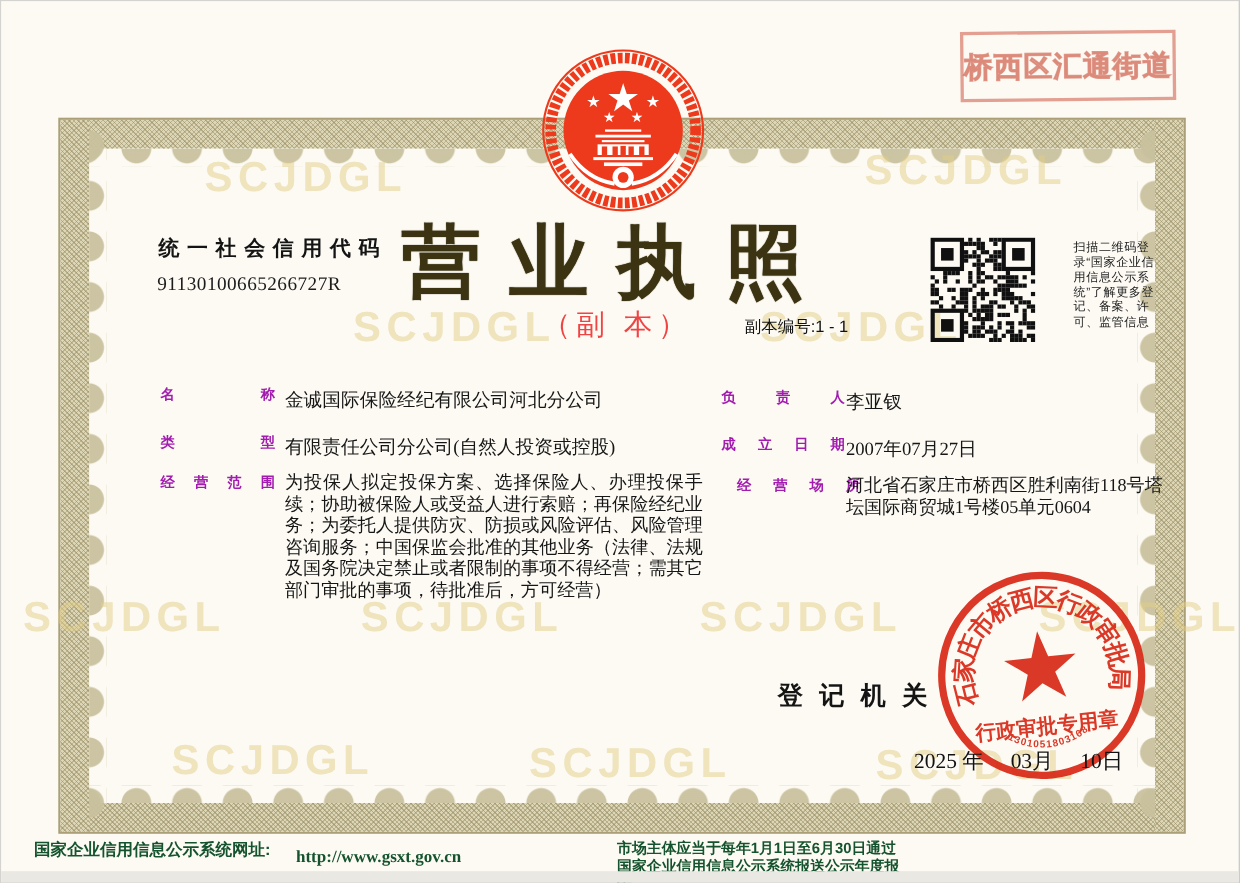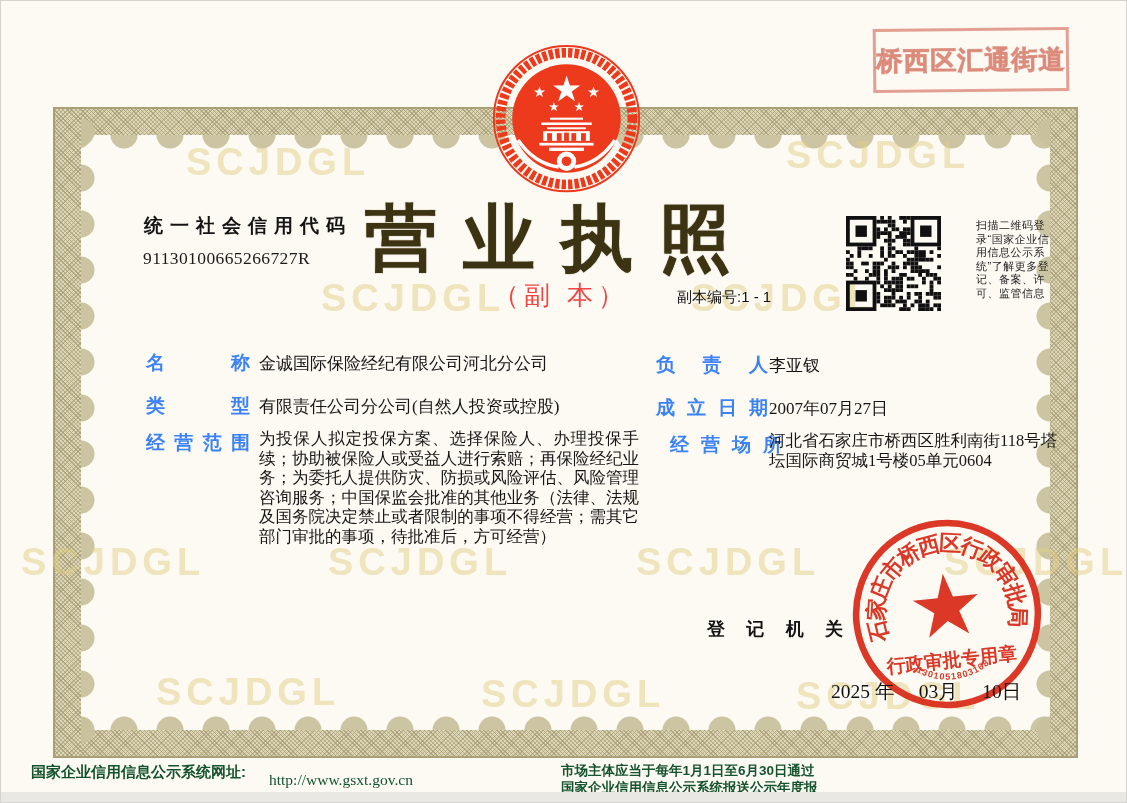--- a/index.html
+++ b/index.html
@@ -40,34 +40,34 @@
   #copy-number{left:676px;top:287px;font-size:15px;color:#111;}
   
   #corner-stamp{left:872px;top:27px;width:196px;height:64px;border:3px solid rgba(205,85,65,.55);
      box-sizing:border-box;display:flex;align-items:center;justify-content:center;transform:rotate(-.6deg);
      font-size:26px;font-weight:bold;letter-spacing:1px;color:rgba(212,96,76,.34);
      -webkit-text-stroke:1px rgba(202,78,58,.5);}
   
   #qr{left:843px;top:215px;width:99px;height:95px;}
   #qr-caption{left:975px;top:218px;width:76px;font-size:11px;line-height:13.6px;letter-spacing:.5px;color:#222;}
   
-  .flabel{font-size:19px;font-weight:600;color:#3b82f6;text-align:justify;text-align-last:justify;}
+  .flabel{font-size:13px;font-weight:600;color:#a21caf;text-align:justify;text-align-last:justify;}
   .lab-l{left:145px;width:104px;}
   .lab-r{left:655px;width:112px;}
   .fval{font-family:"Liberation Serif","DejaVu Serif",serif;font-size:17px;color:#161616;}
   .scope{width:380px;font-size:16.5px;line-height:19.5px;text-align:justify;}
   .prem{width:292px;line-height:19.5px;font-size:16.5px;}
   
-  #registry-label{left:706px;top:616px;width:136px;font-size:18px;font-weight:600;text-align:justify;text-align-last:justify;color:#141414;}
+  #registry-label{left:706px;top:616px;width:136px;font-size:23px;font-weight:600;text-align:justify;text-align-last:justify;color:#141414;}
   #seal{left:845px;top:512px;width:202px;height:202px;transform:rotate(-6deg);opacity:.93;}
   #issue-date{left:830px;top:677px;font-size:19.5px;font-family:"Liberation Serif","DejaVu Serif",serif;color:#111;}
   
   .foot{color:#14532d;}
   #foot-weblabel{left:30px;top:762px;font-size:15px;font-weight:600;}
-  #foot-url{left:268px;top:770px;font-size:15.5px;font-weight:400;font-family:"Liberation Serif","DejaVu Serif",serif;}
+  #foot-url{left:268px;top:770px;font-size:15.5px;font-weight:700;font-family:"Liberation Serif","DejaVu Serif",serif;}
   #foot-notice{left:560px;top:762px;width:258px;font-size:13.5px;line-height:16.5px;font-weight:600;}
   #foot-issuer{left:903px;top:758px;font-size:15.5px;font-weight:600;margin-top:48px;}
   #bottom-bar{left:0;top:791px;width:100%;height:12px;background:#e9e8e3;}
 </style>
 </head>
 <body>
 
 <div id="page">
 
   <div id="frame">

